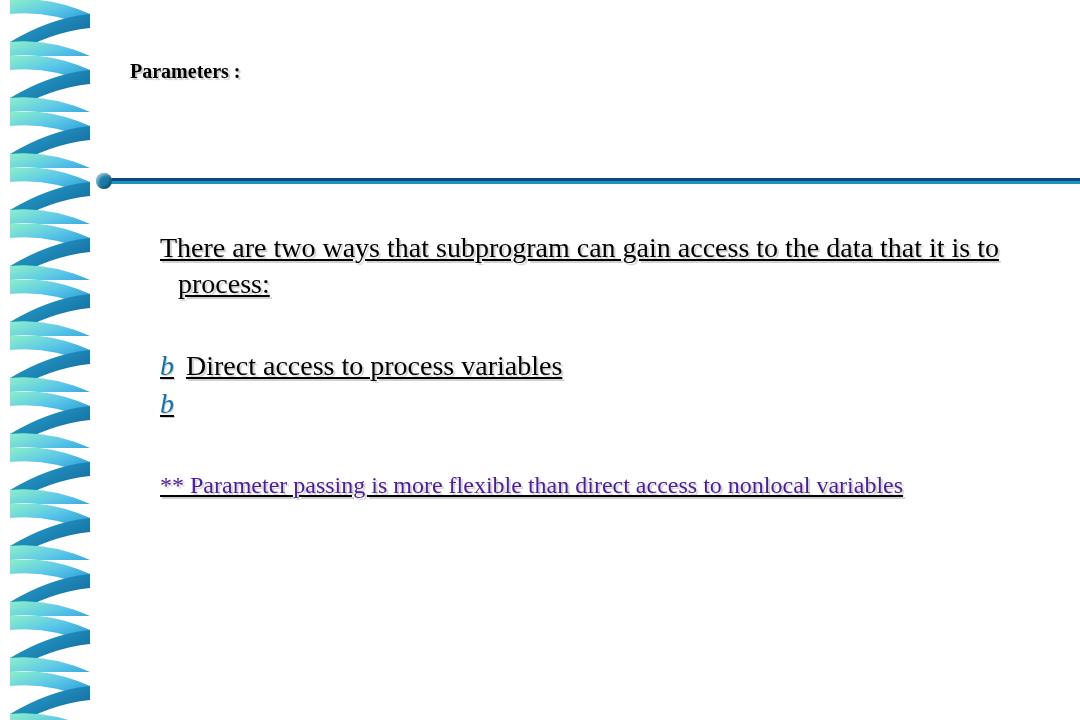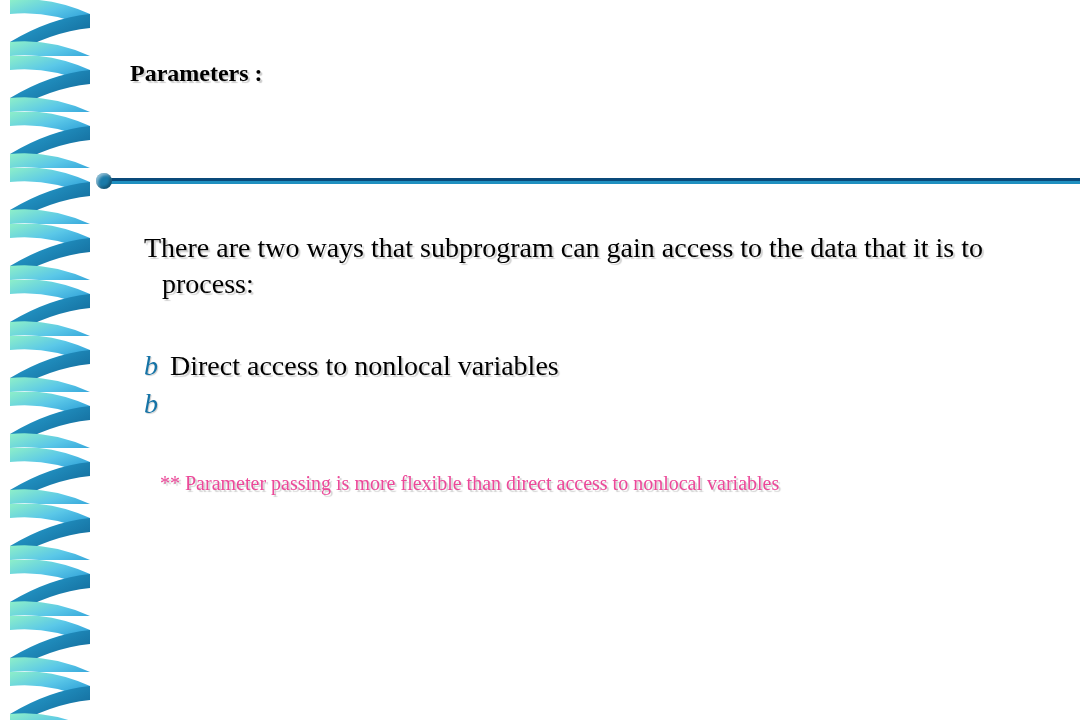--- a/index.html
+++ b/index.html
@@ -20,21 +20,21 @@
     z-index: 1;
   }
   .content {
     position: absolute;
     left: 130px;
     top: 60px;
     right: 40px;
     z-index: 2;
   }
   .title {
-    font-size: 24px;
+    font-size: 20px;
     font-weight: bold;
     color: #000;
     text-shadow: 2px 2px 1px rgba(0,0,0,0.2);
     margin-bottom: 80px;
   }
   .divider {
     position: absolute;
     left: 100px;
     right: 0;
     top: 178px;
@@ -48,23 +48,24 @@
     top: 173px;
     width: 16px;
     height: 16px;
     background: #1a7aa8;
     border-radius: 50%;
     box-shadow: inset -2px -2px 3px rgba(0,0,0,0.3), inset 2px 2px 3px rgba(255,255,255,0.5);
     z-index: 4;
   }
   .body {
     position: absolute;
-    left: 144px;
+    left: 160px;
     top: 230px;
     right: 60px;
+    text-decoration: underline;
   }
   .para {
     font-size: 28px;
     color: #000;
     line-height: 1.3;
     text-shadow: 2px 2px 1px rgba(0,0,0,0.18);
     margin-bottom: 44px;
     padding-left: 18px;
     text-indent: -18px;
   }
@@ -82,27 +83,26 @@
   .bullet-icon {
     font-family: Georgia, "Times New Roman", serif;
     font-style: italic;
     font-size: 28px;
     color: #1573a6;
     width: 26px;
     flex: none;
     text-shadow: 1px 1px 1px rgba(0,0,0,0.2);
   }
   .note {
-    font-size: 20px;
-    color: #ec4899;
+    font-size: 24px;
+    color: #4c1d95;
     line-height: 1.3;
     text-shadow: 2px 2px 1px rgba(0,0,0,0.18);
     padding-left: 18px;
     text-indent: -18px;
-    margin-left: 16px;
   }
 </style>
 </head>
 <body>
 
 <svg class="spiral" viewBox="0 0 100 720" preserveAspectRatio="none">
   <defs>
     <linearGradient id="sg" x1="0%" y1="0%" x2="100%" y2="100%">
       <stop offset="0%" stop-color="#8ef0c8"></stop>
       <stop offset="45%" stop-color="#5bc8e8"></stop>
@@ -127,21 +127,21 @@
 
 <div class="divider"></div>
 <div class="divider-dot"></div>
 
 <div class="body">
   <p class="para">There are two ways that subprogram can gain access to the data that it is to process:</p>
 
   <div class="bullet-list">
     <div class="bullet-item">
       <span class="bullet-icon">b</span>
-      <span>Direct access to nonlocal variables</span>
+      <span>Direct access to process variables</span>
     </div>
     <div class="bullet-item">
       <span class="bullet-icon">b</span>
     </div>
   </div>
 
   <p class="note">** Parameter passing is more flexible than direct access to nonlocal variables</p>
 </div>
 
 </body></html>

